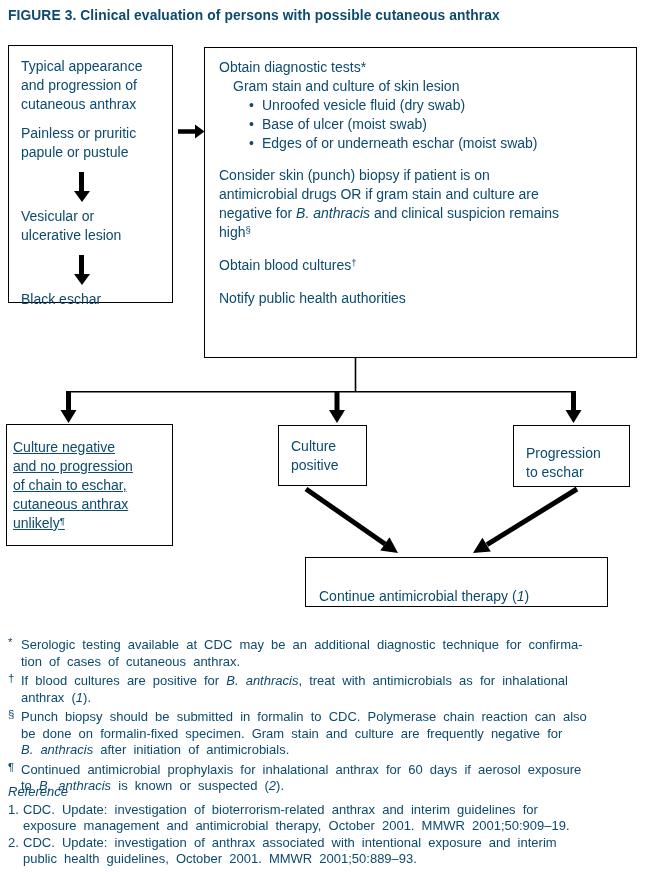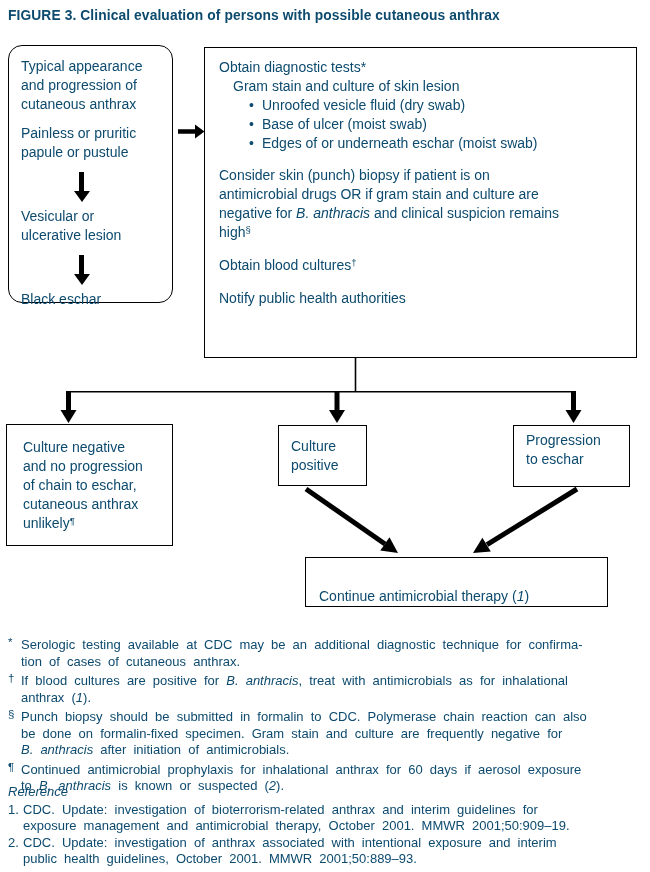--- a/index.html
+++ b/index.html
@@ -10,30 +10,30 @@
   }
   .title {
     position:absolute; left:8px; top:8px; width:634px;
     font-size:13.8px; font-weight:bold; letter-spacing:0.1px;
   }
   .box {
     position:absolute; box-sizing:border-box; border:1.5px solid #000;
     background:#fff; font-size:14px; line-height:19px;
   }
   .box p { margin:0; }
-  .box-appearance { left:8px; top:45px; width:165px; height:258px; padding:11px 12px;border-radius:14px; }
+  .box-appearance { left:8px; top:45px; width:165px; height:258px; padding:11px 12px; }
   .box-appearance p { margin-bottom:10px; }
   .box-main { left:204px; top:47px; width:433px; height:311px; padding:10px 14px; }
   .box-main .gap { margin-top:13px; }
   .indent1 { padding-left:14px; }
   .brow { padding-left:30px; }
   .brow .bullet { display:inline-block; width:13px; }
-  .box-cneg { left:6px; top:424px; width:167px; height:122px; padding:13px 16px; }
+  .box-cneg { left:6px; top:424px; width:167px; height:122px; padding:13px 6px;text-decoration:underline; }
   .box-cpos { left:278px; top:425px; width:89px; height:61px; padding:11px 12px; }
-  .box-prog { left:513px; top:425px; width:117px; height:62px; padding:5px 12px; }
+  .box-prog { left:513px; top:425px; width:117px; height:62px; padding:18px 12px; }
   .box-cont { left:305px; top:557px; width:303px; height:50px; display:flex; align-items:flex-end; padding:0 13px; }
   .sm-arrow { width:17px; margin:0 0 5px 52px; height:30px; }
   .sm-arrow .shaft { display:block; width:4.5px; height:19px; background:#000; margin:0 auto; }
   .sm-arrow .head { display:block; width:0; height:0; margin:0 auto;
     border-left:8.5px solid transparent; border-right:8.5px solid transparent; border-top:11px solid #000; }
   .connectors { position:absolute; left:0; top:0; pointer-events:none; }
   .it { font-style:italic; }
   .sup { font-size:9.5px; position:relative; top:-4.5px; }
   .footnotes { position:absolute; left:8px; top:634px; width:636px; font-size:13px; line-height:16.5px; word-spacing:3.5px; }
   .fn { padding-left:13px; text-indent:-13px; }

